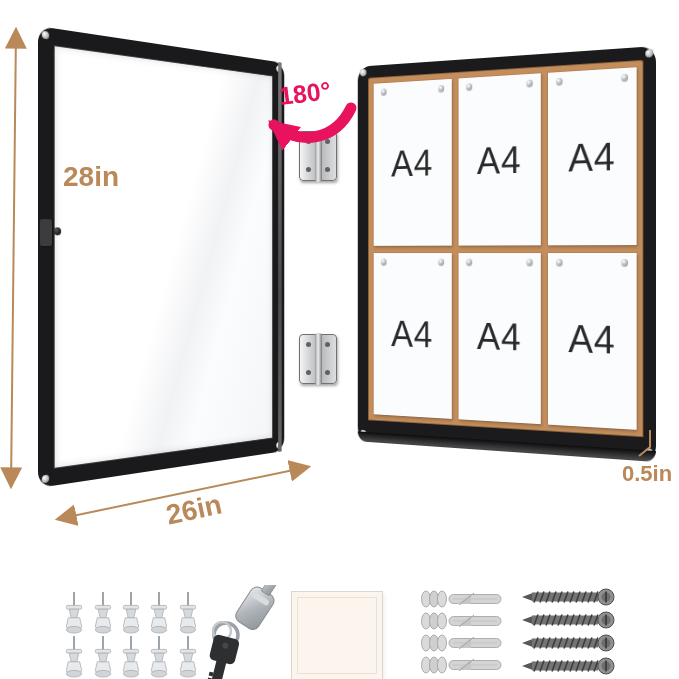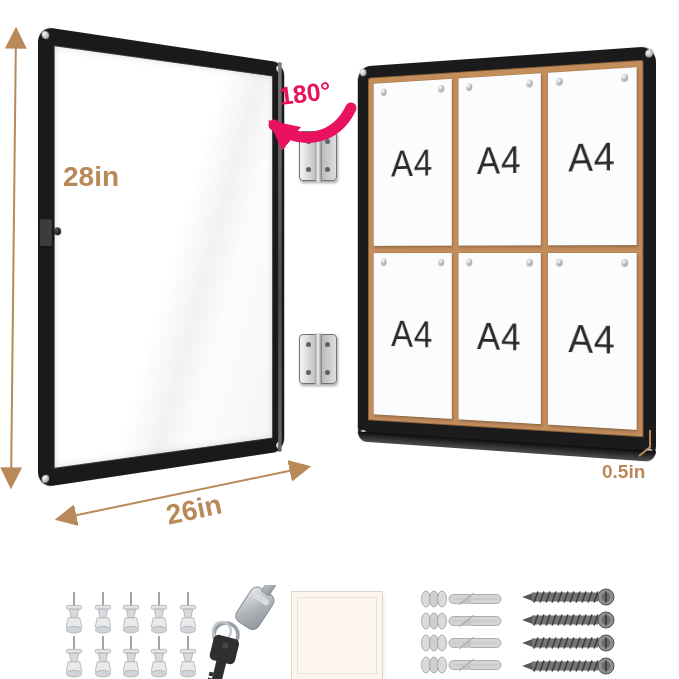--- a/index.html
+++ b/index.html
@@ -48,21 +48,21 @@
   .hinge-1{top:131px}.hinge-2{top:334px}
   .hinge-pin{position:absolute;left:50%;top:-2px;bottom:-2px;width:7px;margin-left:-3.5px;
          background:linear-gradient(90deg,#9a9da0,#eceeef 45%,#787b7e);border-radius:3px;}
   .hinge-dots{position:absolute;left:6px;top:7px;width:5px;height:5px;border-radius:50%;background:#606164;
          box-shadow:0 28px 0 #606164, 19px 0 0 #606164, 19px 28px 0 #606164;}
 
   
   .lbl{position:absolute;color:#b9895a;font-weight:bold;z-index:9;white-space:nowrap;}
   .lbl-28{left:55px;top:161px;font-size:28px;margin-left:8px;}
   .lbl-26{left:166px;top:494px;font-size:28px;transform:rotate(-12deg);}
-  .lbl-05{left:602px;top:461px;font-size:19px;}
+  .lbl-05{left:622px;top:461px;font-size:22px;}
   .lbl-180{left:279px;top:79px;font-size:25px;font-weight:800;color:#e8125f;transform:rotate(-7deg);z-index:9;position:absolute;}
 
   .dim-overlay{position:absolute;inset:0;z-index:8;pointer-events:none;}
 
   
   .pins-grid{position:absolute;left:60px;top:591px;width:142px;height:88px;display:grid;
              grid-template-columns:repeat(5,1fr);grid-template-rows:repeat(2,1fr);z-index:3;}
   .pin-svg{width:22px;height:42px;margin:auto;}
   .keys-svg{position:absolute;left:192px;top:585px;width:102px;height:95px;z-index:3;}
   .sheet{position:absolute;left:291px;top:591px;width:92px;height:89px;box-sizing:border-box;

